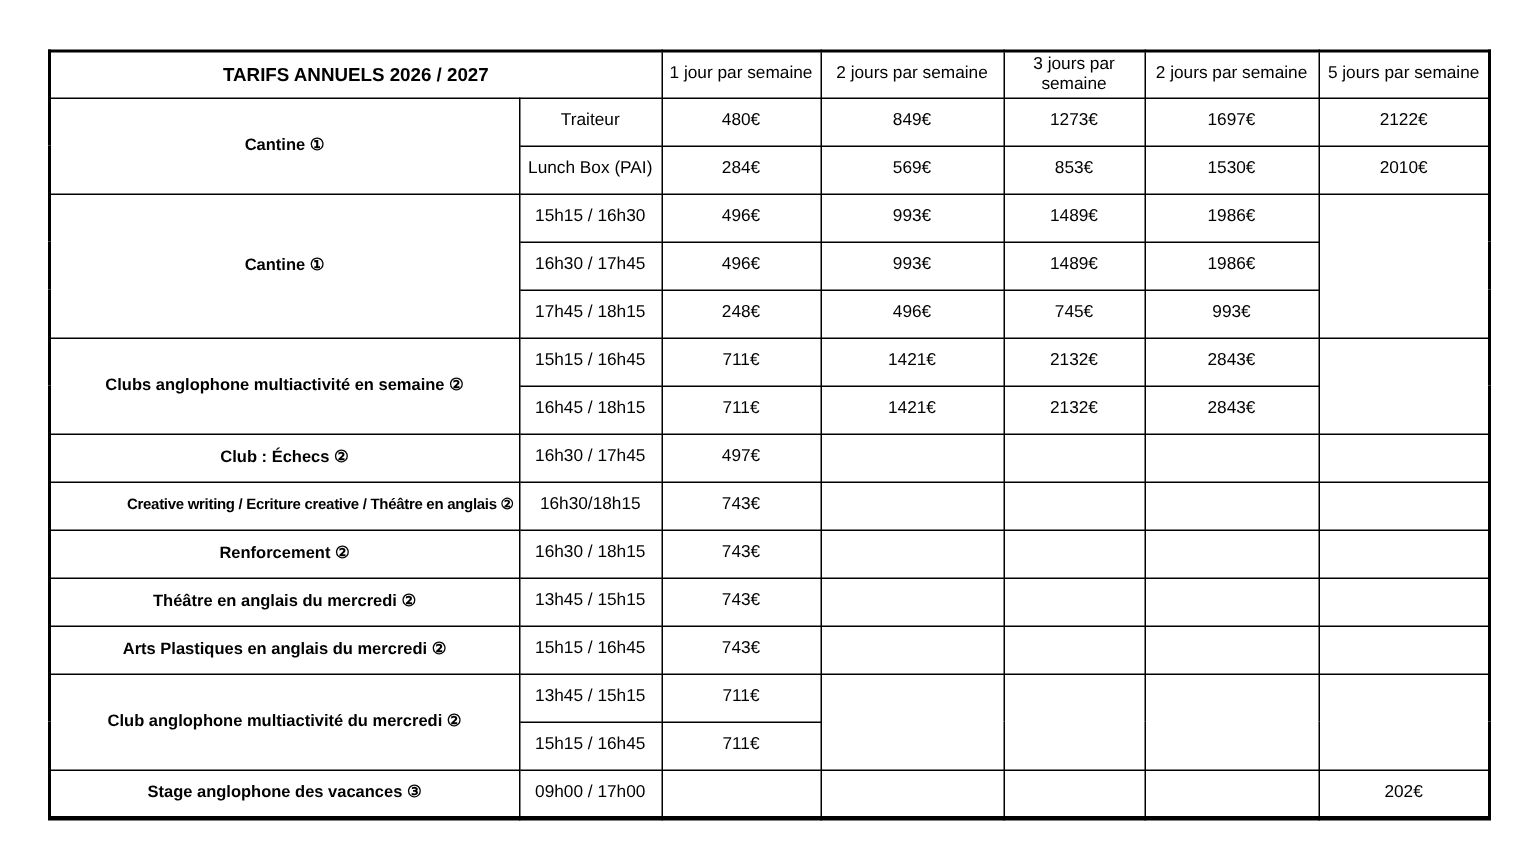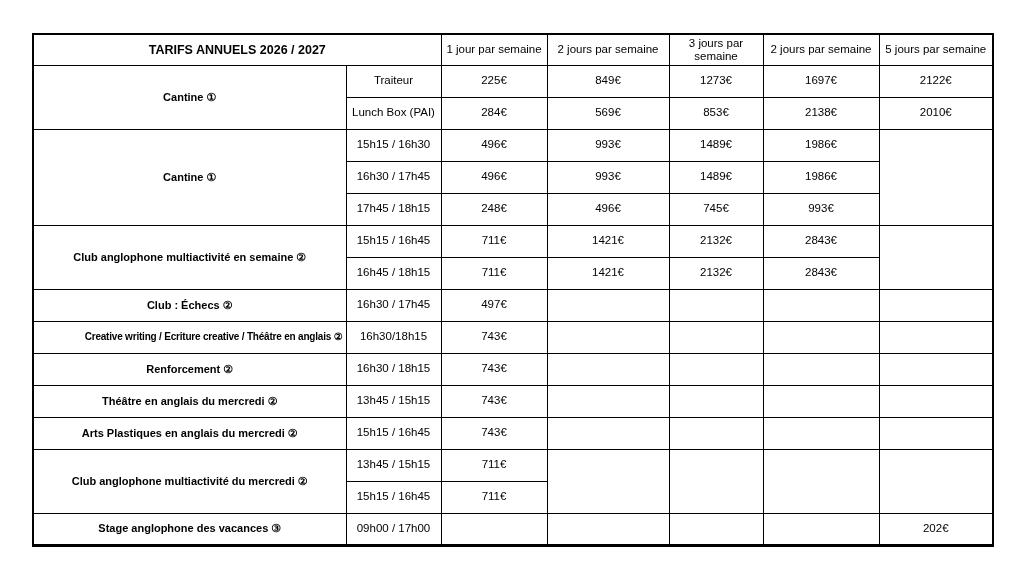--- a/index.html
+++ b/index.html
@@ -73,32 +73,32 @@
       <td class="hdr-cell">1 jour par semaine</td>
       <td class="hdr-cell">2 jours par semaine</td>
       <td class="hdr-cell">3 jours par semaine</td>
       <td class="hdr-cell">2 jours par semaine</td>
       <td class="hdr-cell">5 jours par semaine</td>
     </tr>
 
     <tr>
       <td rowspan="2" class="label-cell">Cantine ①</td>
       <td class="time-cell">Traiteur</td>
-      <td class="price-cell">225€</td>
+      <td class="price-cell">480€</td>
       <td class="price-cell">849€</td>
       <td class="price-cell">1273€</td>
       <td class="price-cell">1697€</td>
       <td class="price-cell">2122€</td>
     </tr>
     <tr>
       <td class="time-cell">Lunch Box (PAI)</td>
       <td class="price-cell">284€</td>
       <td class="price-cell">569€</td>
       <td class="price-cell">853€</td>
-      <td class="price-cell">2138€</td>
+      <td class="price-cell">1530€</td>
       <td class="price-cell">2010€</td>
     </tr>
 
     <tr>
       <td rowspan="3" class="label-cell">Cantine ①</td>
       <td class="time-cell">15h15 / 16h30</td>
       <td class="price-cell">496€</td>
       <td class="price-cell">993€</td>
       <td class="price-cell">1489€</td>
       <td class="price-cell">1986€</td>
@@ -113,21 +113,21 @@
     </tr>
     <tr>
       <td class="time-cell">17h45 / 18h15</td>
       <td class="price-cell">248€</td>
       <td class="price-cell">496€</td>
       <td class="price-cell">745€</td>
       <td class="price-cell">993€</td>
     </tr>
 
     <tr>
-      <td rowspan="2" class="label-cell">Club anglophone multiactivité en semaine ②</td>
+      <td rowspan="2" class="label-cell">Clubs anglophone multiactivité en semaine ②</td>
       <td class="time-cell">15h15 / 16h45</td>
       <td class="price-cell">711€</td>
       <td class="price-cell">1421€</td>
       <td class="price-cell">2132€</td>
       <td class="price-cell">2843€</td>
       <td rowspan="2" class="price-cell"></td>
     </tr>
     <tr>
       <td class="time-cell">16h45 / 18h15</td>
       <td class="price-cell">711€</td>

